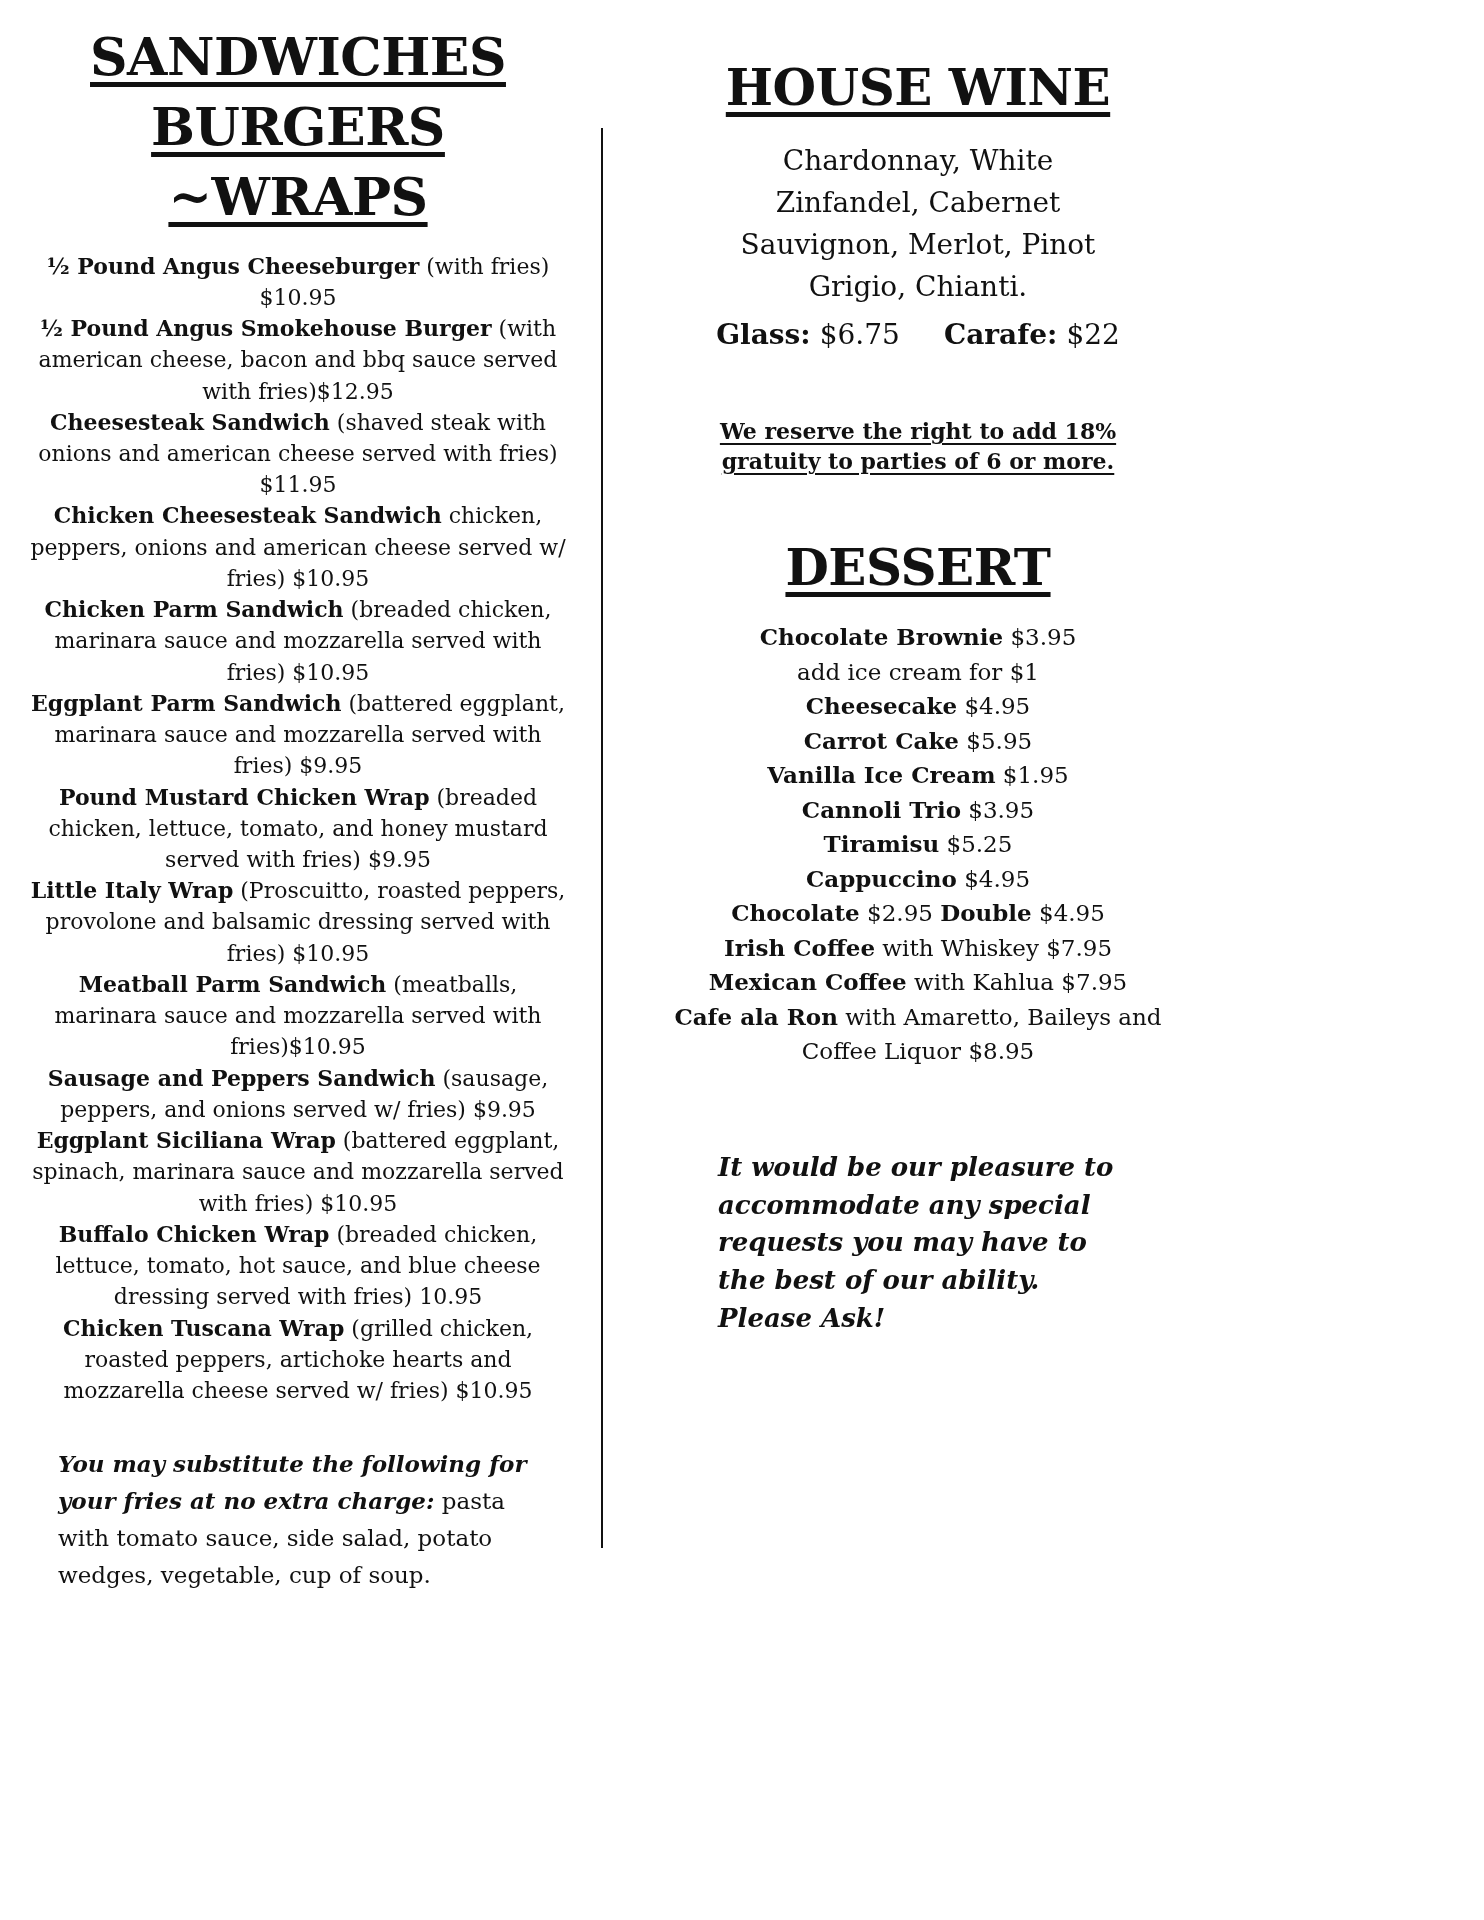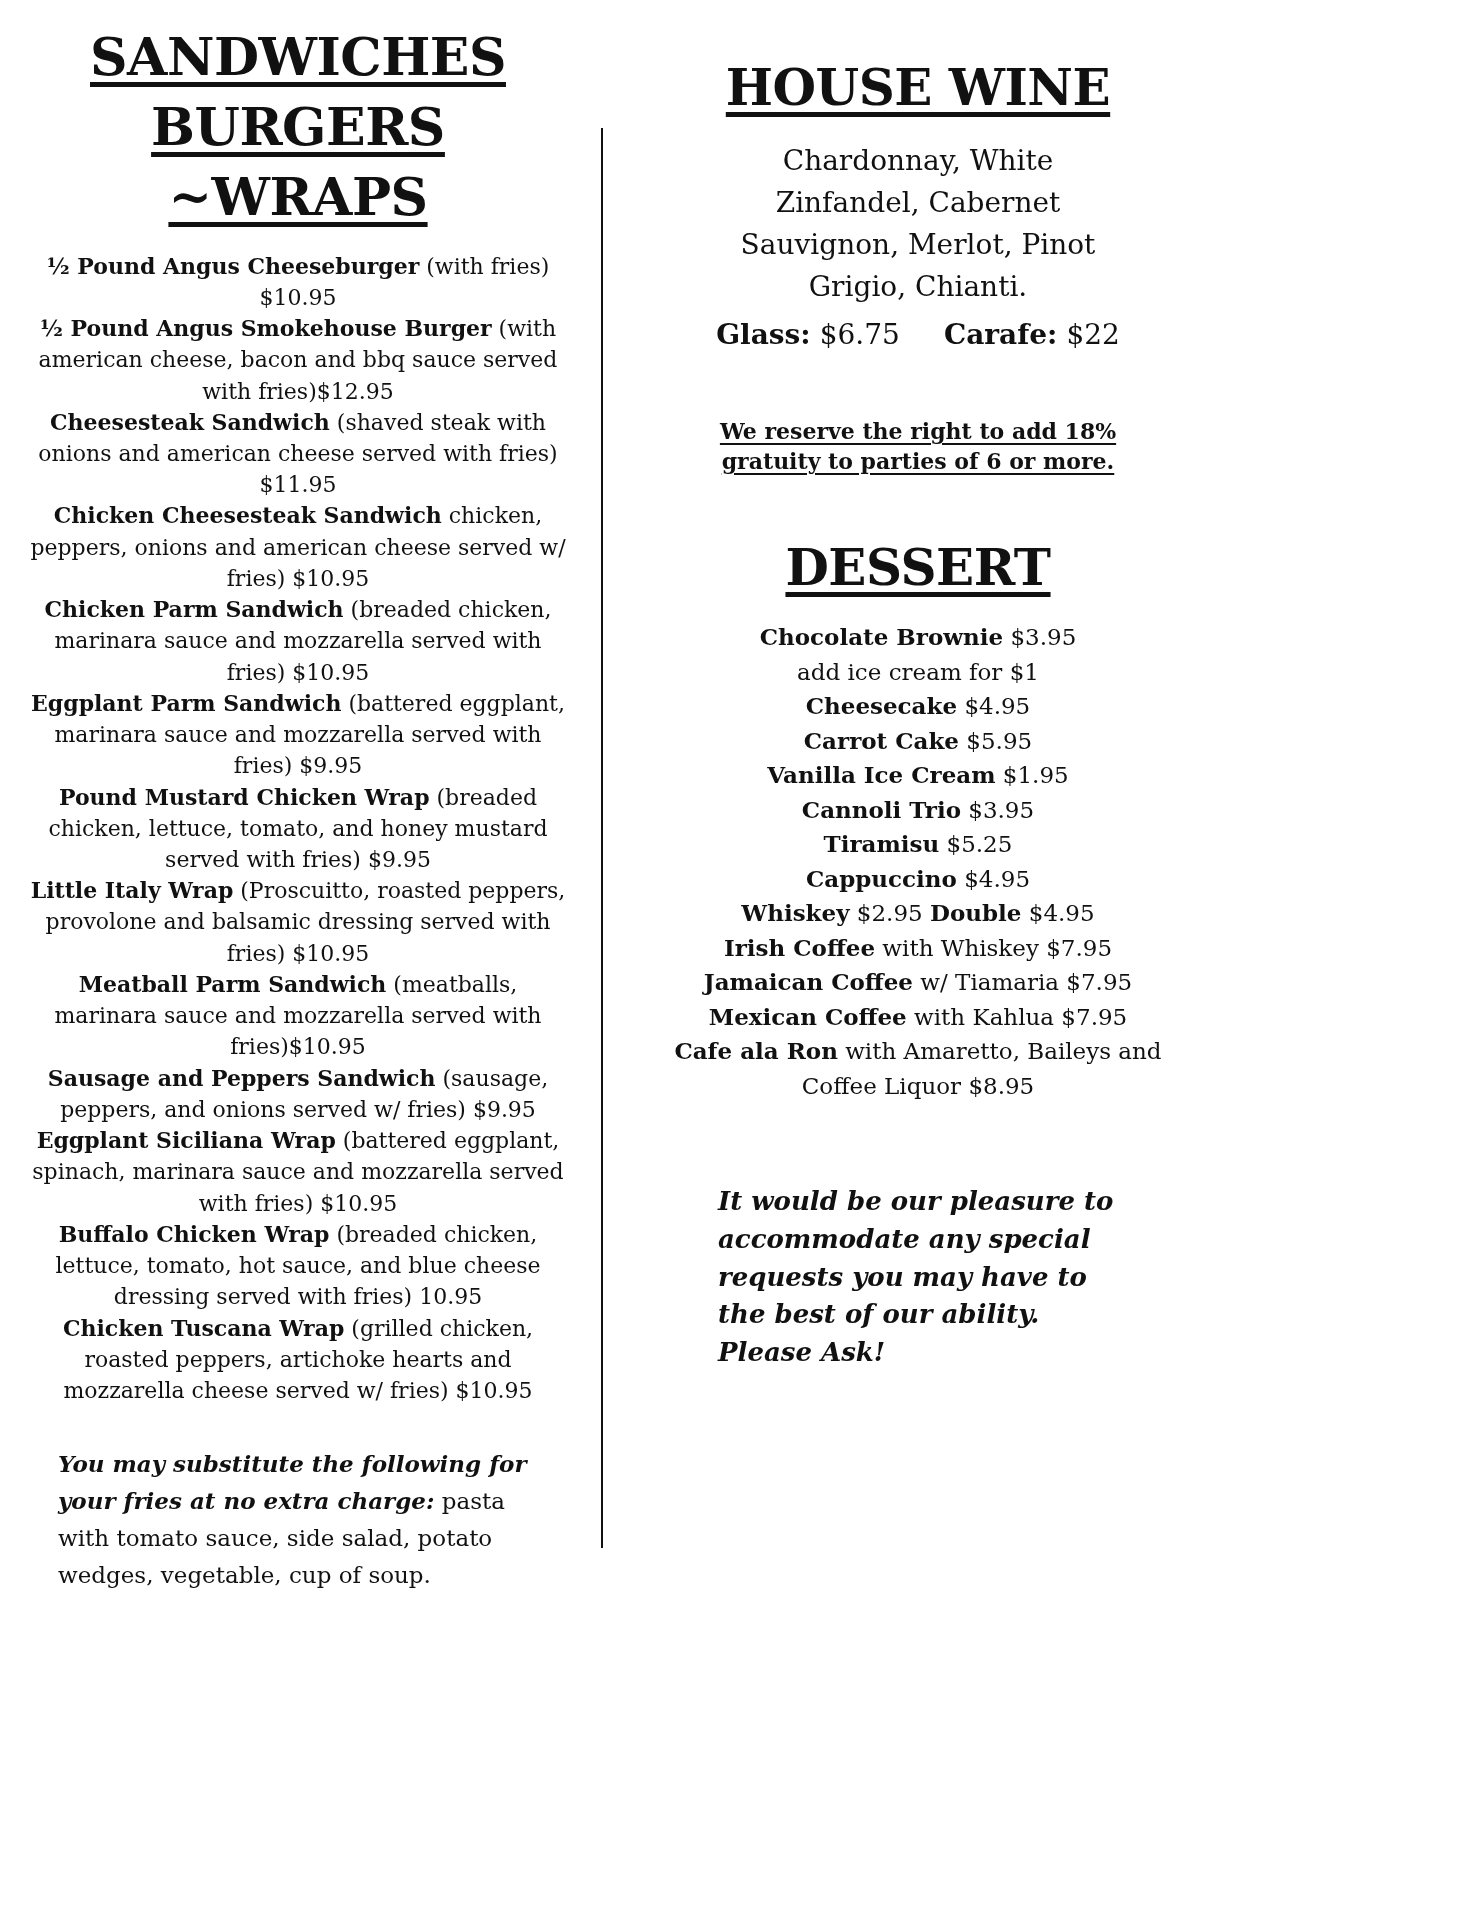--- a/index.html
+++ b/index.html
@@ -170,23 +170,22 @@
 
     <div class="dessert-list">
       <p class="ditem"><b>Chocolate Brownie</b><span> $3.95</span></p>
       <p class="ditem"><b></b><span>add ice cream for $1</span></p>
       <p class="ditem"><b>Cheesecake</b><span> $4.95</span></p>
       <p class="ditem"><b>Carrot Cake</b><span> $5.95</span></p>
       <p class="ditem"><b>Vanilla Ice Cream</b><span> $1.95</span></p>
       <p class="ditem"><b>Cannoli Trio</b><span> $3.95</span></p>
       <p class="ditem"><b>Tiramisu</b><span> $5.25</span></p>
       <p class="ditem"><b>Cappuccino</b><span> $4.95</span></p>
-      <p class="ditem"><b>Whiskey</b><span> $2.95 </span><b>Double</b><span> $4.95</span></p>
+      <p class="ditem"><b>Chocolate</b><span> $2.95 </span><b>Double</b><span> $4.95</span></p>
       <p class="ditem"><b>Irish Coffee</b><span> with Whiskey $7.95</span></p>
-      <p class="ditem"><b>Jamaican Coffee</b><span> w/ Tiamaria $7.95</span></p>
       <p class="ditem"><b>Mexican Coffee</b><span> with Kahlua $7.95</span></p>
       <p class="ditem"><b>Cafe ala Ron</b><span> with Amaretto, Baileys and Coffee Liquor $8.95</span></p>
     </div>
 
     <p class="closing-note">It would be our pleasure to accommodate any special requests you may have to the best of our ability. Please Ask!</p>
 
   </section>
 
 </div>
 

